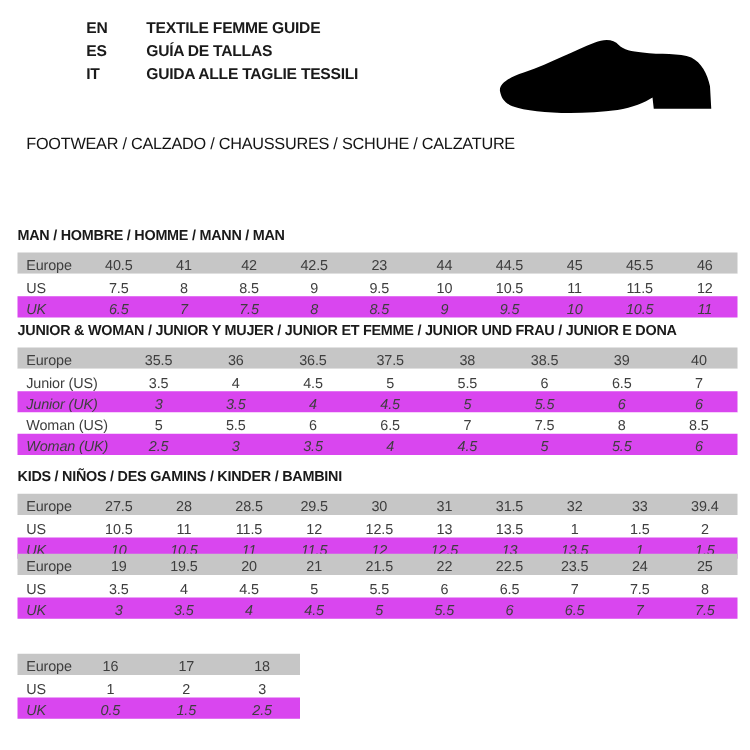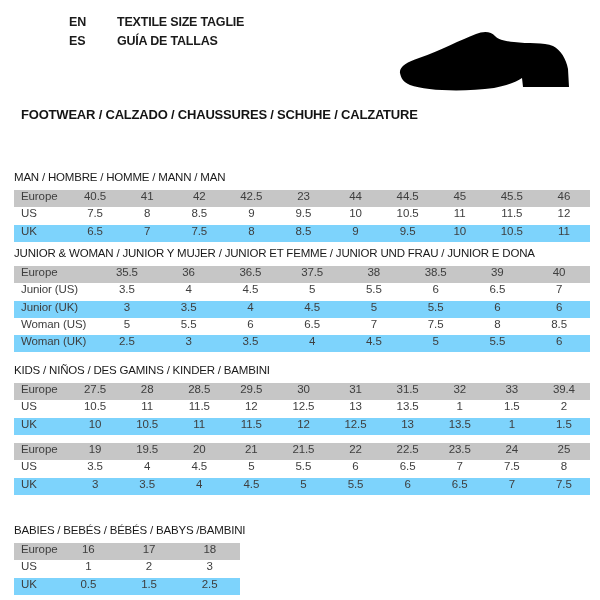--- a/index.html
+++ b/index.html
@@ -16,72 +16,76 @@
   .lang-block { position:absolute; left:21px; top:13px; }
   .lang-row { display:flex; align-items:center; height:18.4px; }
   .lang-code, .lang-label {
     font-size:12.5px; font-weight:bold; color:#1a1a1a;
     letter-spacing:-0.2px; white-space:nowrap;padding-left:48px;
   }
   .lang-code { width:38px; }
 
   .footwear-title {
     position:absolute; left:21px; top:107px;
-    font-size:13px; font-weight:bold; color:#141414;
+    font-size:13px; font-weight:normal; color:#141414;
     letter-spacing:-0.2px; white-space:nowrap;
   }
 
   
   .shoe { position:absolute; left:398px; top:28px; width:177px; height:68px; }
   .shoe svg { width:100%; height:100%; display:block; }
 
   
   .size-section { position:absolute; left:14px; width:576px; }
   .size-section.s1 { top:170px; }
   .size-section.s2 { top:246px; }
   .size-section.s3 { top:363px; }
   .size-section.s4 { top:443px; }
   .size-section.s5 { top:523px; }
 
   .section-title {
-    font-size:11.5px; font-weight:normal; color:#1a1a1a;
+    font-size:11.5px; font-weight:bold; color:#1a1a1a;
     letter-spacing:-0.2px; height:14px; line-height:14px;
-    margin-bottom:6px; white-space:nowrap;
+    margin-bottom:6px; white-space:nowrap;margin-top:12px;
   }
 
   .size-table { width:576px; }
   .t-row {
-    display:flex; align-items:flex-start; height:17.3px;
+    display:flex; align-items:flex-end; height:17.3px;
     font-size:11.5px; color:#3e3e3e; letter-spacing:-0.1px;
     background:#ffffff;
   }
   .t-row.head  { background:#c6c6c6; }
-  .t-row.shade { background:#7dd3fc; }
+  .t-row.shade { background:#d946ef;font-style:italic; }
   .t-label { width:55px; padding-left:7px; white-space:nowrap; }
   .t-cell  { flex:1; text-align:center; }
 
   
   .size-section.s2 .t-label { width:82px; }
   
   .size-section.s5 .size-table { width:226px; }
   .size-section.s5 .t-label { width:44px; }
 </style>
 </head>
 <body>
 
 <div class="page">
 
   <div class="lang-block">
     <div class="lang-row">
       <span class="lang-code">EN</span>
-      <span class="lang-label">TEXTILE SIZE TAGLIE</span>
+      <span class="lang-label">TEXTILE FEMME GUIDE</span>
     </div>
     <div class="lang-row">
       <span class="lang-code">ES</span>
       <span class="lang-label">GUÍA DE TALLAS</span>
+    </div>
+    <div class="lang-row">
+      <span class="lang-code">IT</span>
+      <span class="lang-label">GUIDA ALLE TAGLIE TESSILI</span>
     </div>
   </div>
 
   <div class="footwear-title">FOOTWEAR / CALZADO / CHAUSSURES / SCHUHE / CALZATURE</div>
 
   <div class="shoe">
     <svg viewBox="0 0 177 66" xmlns="http://www.w3.org/2000/svg" aria-hidden="true">
       <path fill="#000000" d="M2,44
         C1,38 9,33 21,29
         C44,21 62,11 78,5
@@ -285,21 +289,20 @@
           <div class="t-cell">5</div>
           <div class="t-cell">5.5</div>
           <div class="t-cell">6</div>
           <div class="t-cell">6.5</div>
           <div class="t-cell">7</div>
           <div class="t-cell">7.5</div>
         </div>
       </div>
     </section>
     <section class="size-section s5">
-      <div class="section-title">BABIES / BEBÉS / BÉBÉS / BABYS /BAMBINI</div>
       <div class="size-table">
         <div class="t-row head">
           <div class="t-label">Europe</div>
           <div class="t-cell">16</div>
           <div class="t-cell">17</div>
           <div class="t-cell">18</div>
         </div>
         <div class="t-row">
           <div class="t-label">US</div>
           <div class="t-cell">1</div>

